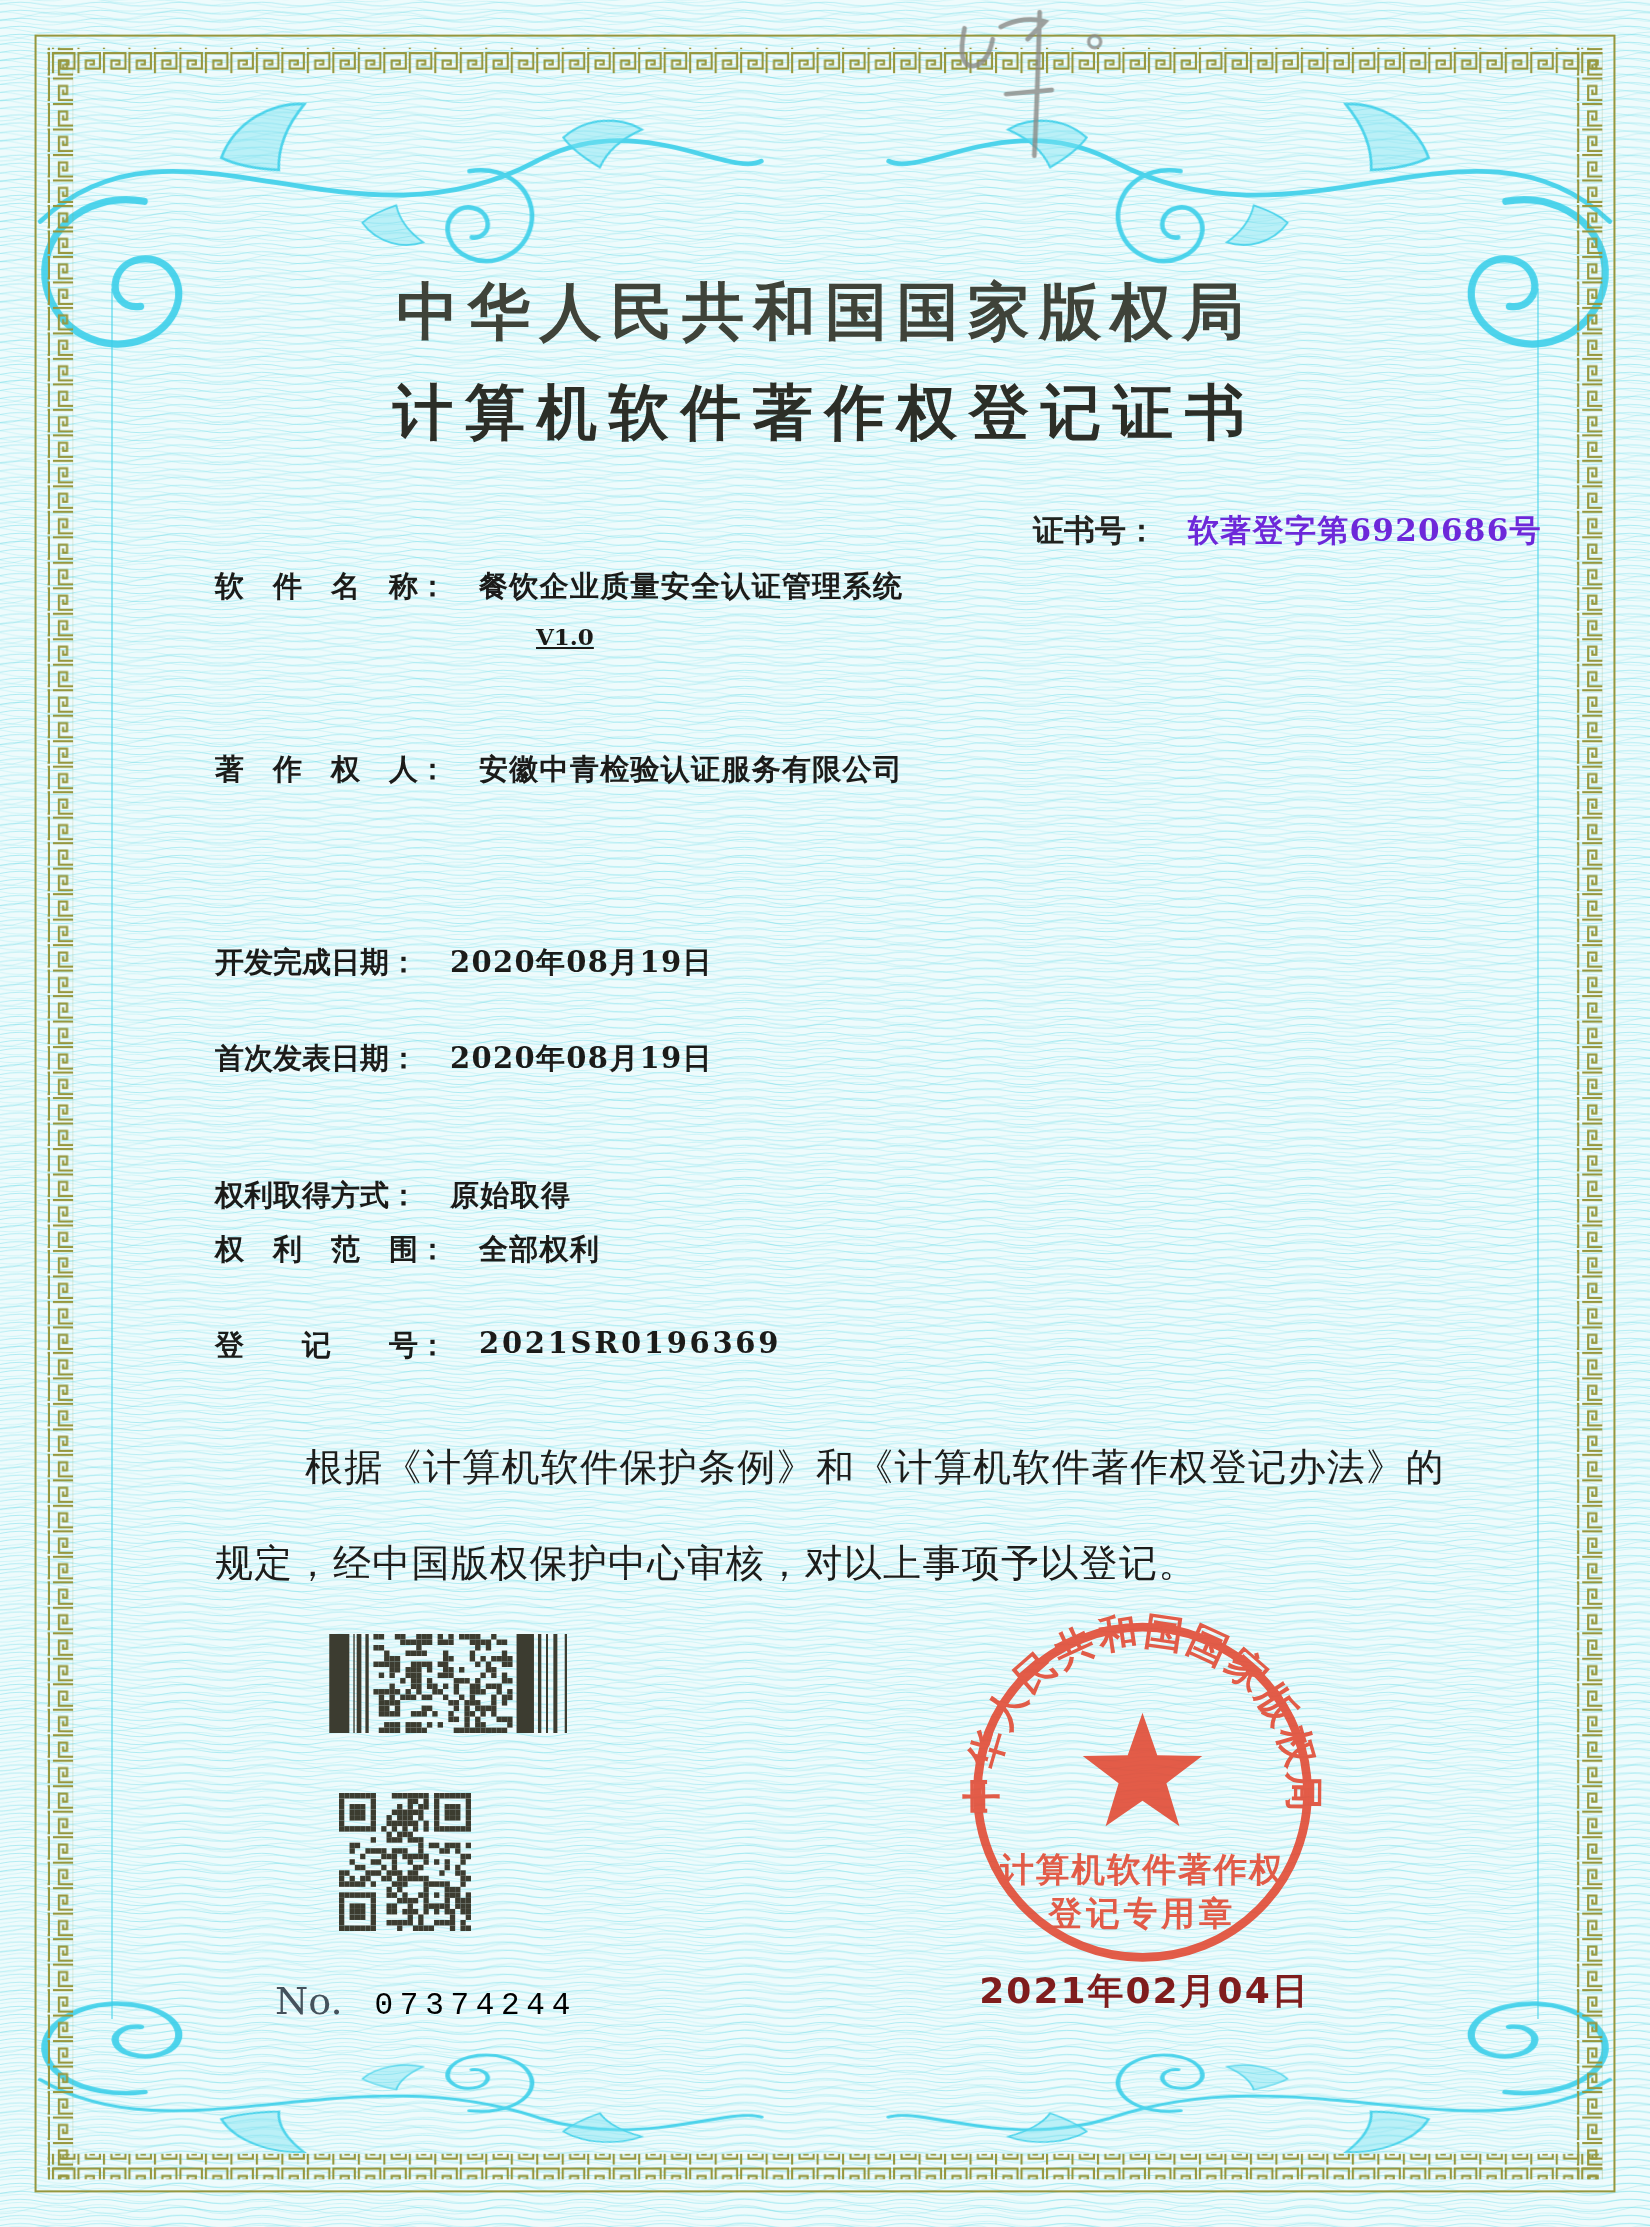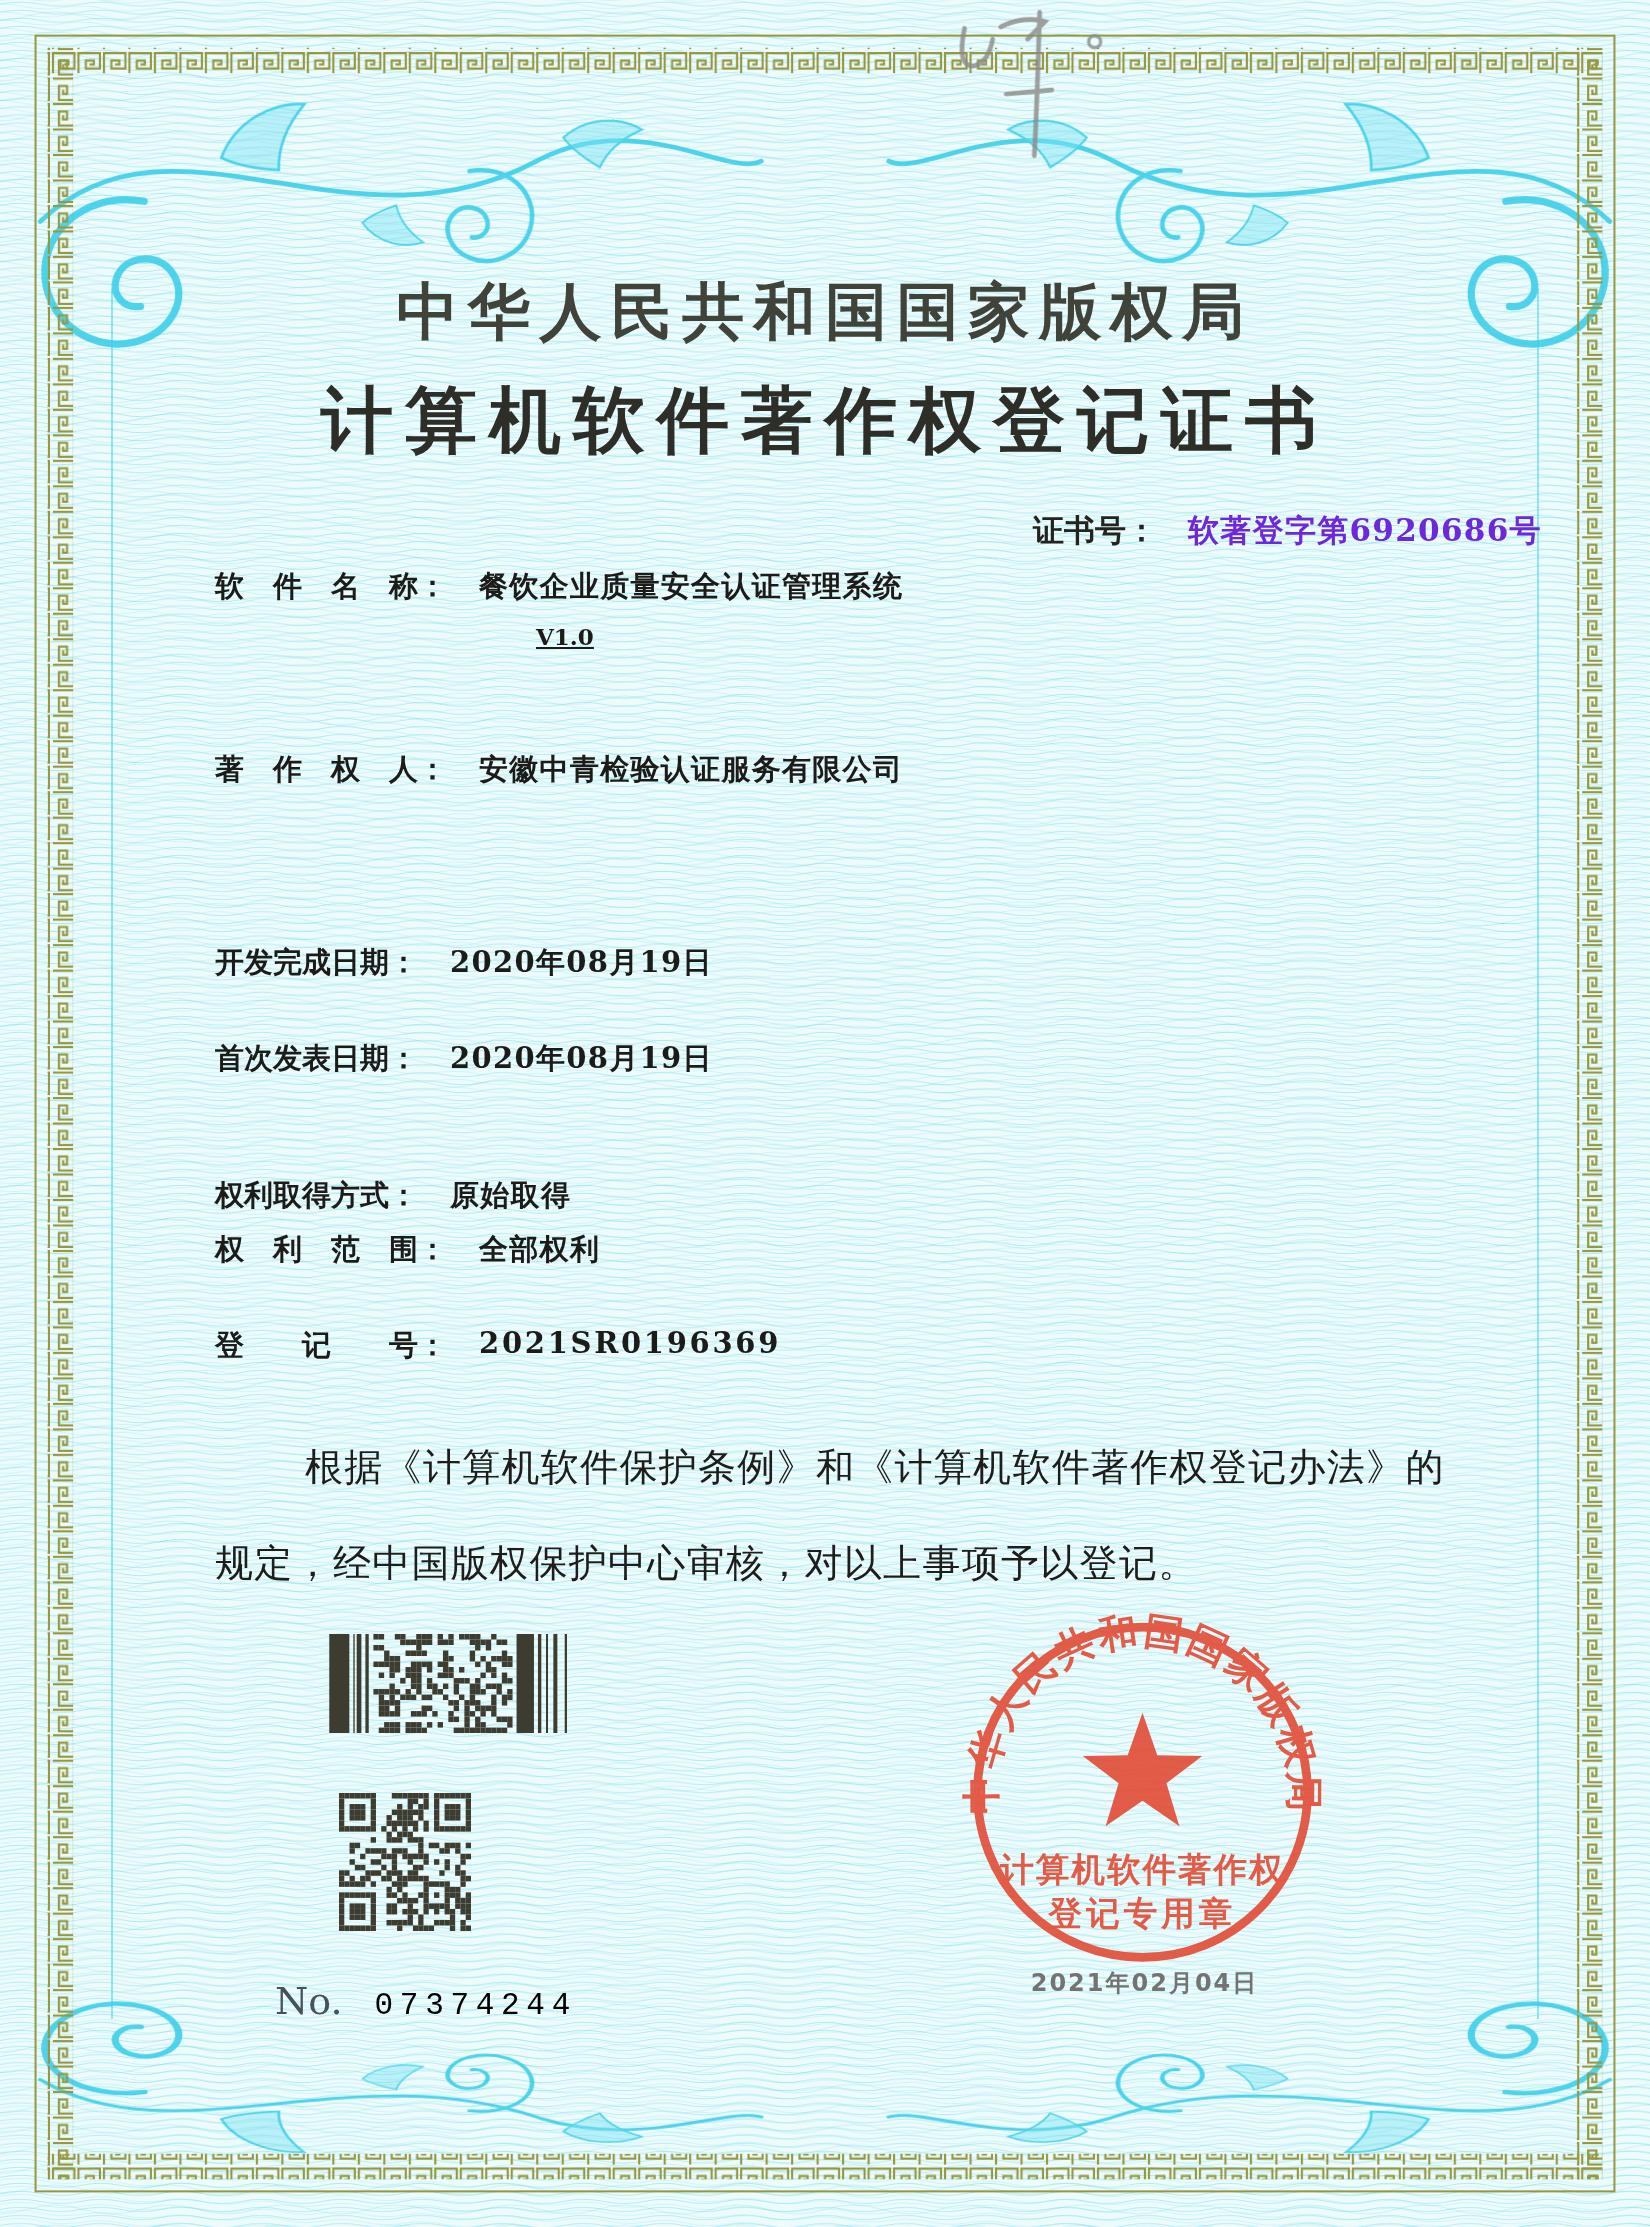--- a/index.html
+++ b/index.html
@@ -1,35 +1,35 @@
 <!DOCTYPE html>
 <html style="font-size:10.7px"><head>
 <meta charset="utf-8">
 <style>
   html,body{margin:0;padding:0;background:#d9e6e8;}
   .cert{position:relative;width:1650px;height:2227px;background:#eefbfc;overflow:hidden;
         font-family:"DejaVu Sans","Liberation Sans",sans-serif;color:#1d1d1b;}
   .abs{position:absolute;}
   .authority{top:270px;left:0;width:1650px;text-align:center;font-size:62px;font-weight:600;
              letter-spacing:9.4px;color:#3f4339;font-family:"DejaVu Serif","Liberation Serif",serif;}
-  .certtitle{top:373px;left:0;width:1650px;text-align:center;font-size:72px;font-weight:700;
+  .certtitle{top:373px;left:0;width:1650px;text-align:center;font-size:60px;font-weight:700;
              letter-spacing:12px;color:#2c2e27;font-family:"DejaVu Serif","Liberation Serif",serif;}
   .certno{top:484px;left:1033px;font-size:31px;display:flex;gap:31px;align-items:baseline;}
   .certno .lbl{font-weight:700;color:#23231f;margin-top:26px;}
   .certno .val{font-family:"DejaVu Serif","Liberation Serif",serif;font-weight:600;letter-spacing:1.3px;color:#6d28d9;}
   .row{left:215px;font-size:29px;display:flex;align-items:flex-start;}
   .row .lbl{font-weight:700;color:#1b1b19;white-space:pre;}
   .row .val{margin-left:32px;font-weight:600;color:#1b1b19;letter-spacing:1.3px;}
   .val-serif{font-family:"DejaVu Serif","Liberation Serif",serif;}
   .v2{left:536px;font-size:23px;font-weight:600;font-family:"DejaVu Serif","Liberation Serif",serif;color:#1b1b19;text-decoration:underline;}
   .stm{font-size:38px;font-weight:500;letter-spacing:1.3px;color:#1d1d1b;}
   .serialrow{top:1979px;left:275px;display:flex;align-items:baseline;gap:32px;}
   .serialrow .no{font-size:38px;color:#45525c;font-family:"DejaVu Serif","Liberation Serif",serif;}
   .serialrow .num{font-size:31px;color:#000000;letter-spacing:6.7px;font-family:Liberation Mono, monospace;}
-  .issuedate{top:1967px;left:943px;width:403px;text-align:center;font-size:24px;font-weight:700;color:#737373;letter-spacing:2px;}
+  .issuedate{top:1967px;left:943px;width:403px;text-align:center;font-size:36px;font-weight:700;color:#7f1d1d;letter-spacing:2px;}
   svg{display:block;}
 </style>
 </head>
 <body>
 
 <div class="cert">
 
   <svg class="abs" style="left:0;top:0" width="1650" height="2227" viewBox="0 0 2460 3320">
     <defs>
       <pattern id="wavA" width="240" height="12" patternUnits="userSpaceOnUse">

